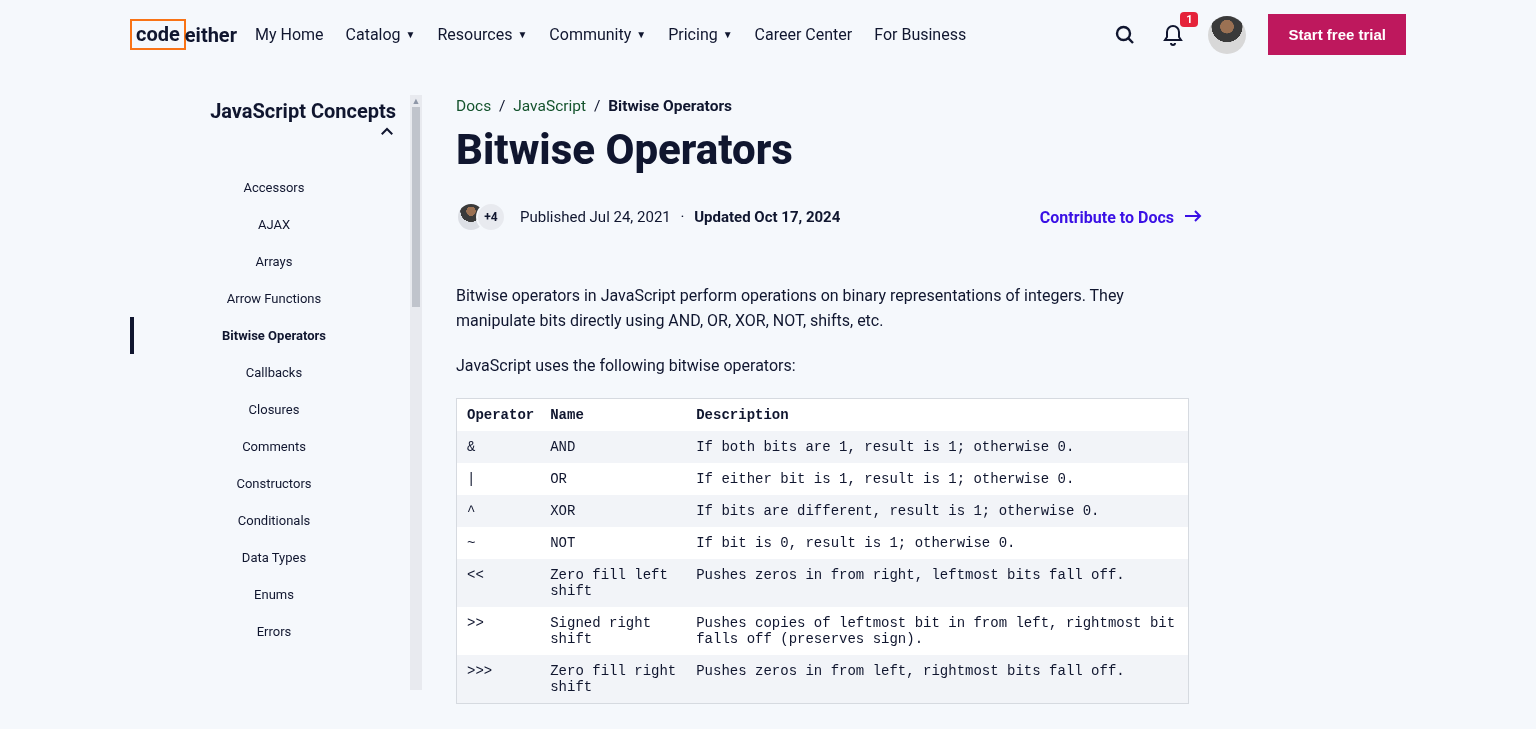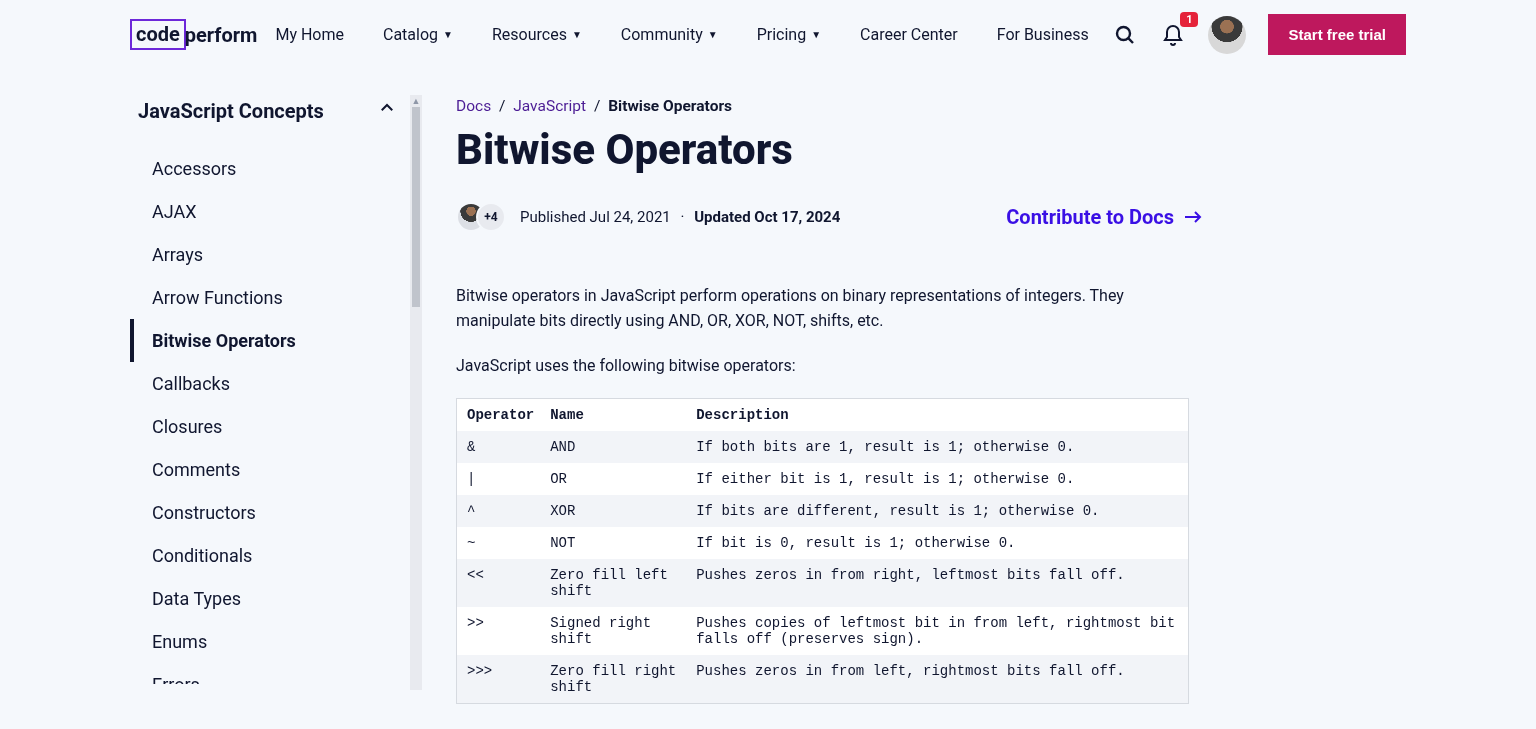--- a/index.html
+++ b/index.html
@@ -22,31 +22,31 @@
     background: #f5f8fc;
   }
   .logo {
     font-weight: 700;
     font-size: 20px;
     margin-right: 18px;
     display: flex;
     align-items: center;
   }
   .logo-box {
-    border: 2px solid #6d28d9;
+    border: 2px solid #f97316;
     padding: 1px 4px 2px 4px;
     display: inline-block;
   }
   .logo-rest {
     margin-left: -1px;
   }
   .nav {
     display: flex;
     align-items: center;
-    gap: 39px;
+    gap: 22px;
   }
   .nav-item {
     font-size: 16px;
     color: #10162f;
     display: flex;
     align-items: center;
     gap: 5px;
     cursor: pointer;
   }
   .caret {
@@ -103,35 +103,37 @@
     position: relative;
   }
   .sidebar {
     width: 276px;
     height: 615px;
     overflow: hidden;
     padding-top: 26px;
   }
   .sidebar-header {
     display: flex;
-    align-items: flex-start;
+    align-items: flex-end;
     justify-content: space-between;
     padding: 4px 10px 24px 8px;
     cursor: pointer;
+    flex-direction: column;
   }
   .sidebar-title {
     font-size: 20px;
     font-weight: 700;
   }
   .sidebar-item {
     padding: 11px 10px 11px 18px;
-    font-size: 18px;
+    font-size: 13px;
     color: #10162f;
     cursor: pointer;
     border-left: 4px solid transparent;
+    text-align: center;
   }
   .sidebar-item.active {
     font-weight: 700;
     border-left: 4px solid #10162f;
   }
   .scrollbar {
     position: absolute;
     right: 0;
     top: 26px;
     width: 12px;
@@ -153,21 +155,21 @@
   }
   .content {
     padding: 28px 0 0 34px;
     flex: 1;
     max-width: 780px;
   }
   .breadcrumbs {
     font-size: 15.5px;
     margin-bottom: 10px;
   }
-  .crumb-link { color: #4c1d95; cursor: pointer; }
+  .crumb-link { color: #14532d; cursor: pointer; }
   .crumb-sep { color: #10162f; margin: 0 4px; }
   .crumb-current { font-weight: 700; }
   .page-title {
     font-size: 42px;
     font-weight: 800;
     margin-bottom: 28px;
   }
   .meta-row {
     display: flex;
     align-items: center;
@@ -202,21 +204,21 @@
     font-weight: 700;
     margin-left: -10px;
     border: 2px solid #f5f8fc;
   }
   .meta-text { font-size: 15px; }
   .meta-dot { margin: 0 6px; }
   .meta-updated { font-weight: 700; text-align: center; }
   .contribute {
     color: #3a10e5;
     font-weight: 700;
-    font-size: 20px;
+    font-size: 16px;
     cursor: pointer;
     display: flex;
     align-items: flex-start;
     gap: 10px;
   }
   .intro-para {
     font-size: 16px;
     line-height: 1.55;
     margin-bottom: 20px;
   }
@@ -242,21 +244,21 @@
   .ops-table tr:nth-child(even) td { background: #fff; }
   .col-op { width: 72px; }
   .col-name { width: 146px; }
 </style>
 </head>
 <body>
 
 <div class="header">
   <div class="logo">
     <span class="logo-box">code</span>
-      <span class="logo-rest">perform</span>
+      <span class="logo-rest">either</span>
   </div>
   <nav class="nav" id="main-nav">
       <span class="nav-item">My Home</span>
       <span class="nav-item">Catalog<span class="caret">▼</span></span>
       <span class="nav-item">Resources<span class="caret">▼</span></span>
       <span class="nav-item">Community<span class="caret">▼</span></span>
       <span class="nav-item">Pricing<span class="caret">▼</span></span>
       <span class="nav-item">Career Center</span>
       <span class="nav-item">For Business</span>
     </nav>

